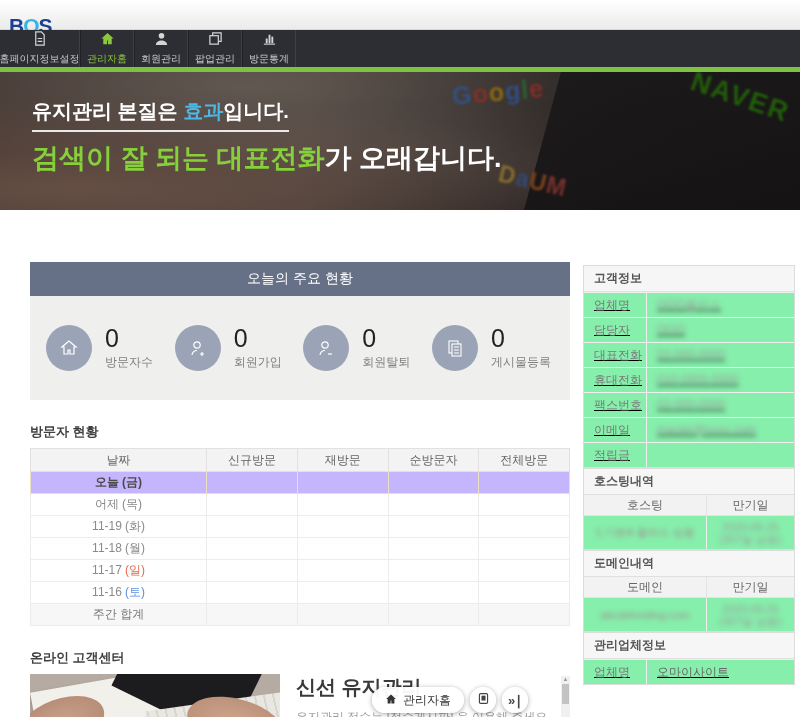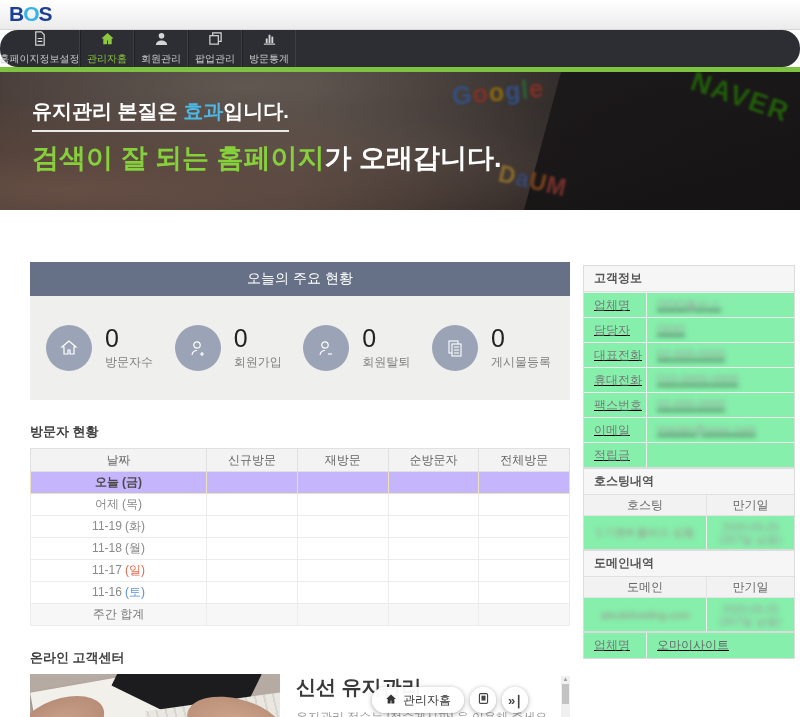--- a/index.html
+++ b/index.html
@@ -4,27 +4,27 @@
 <style>
   * { margin:0; padding:0; box-sizing:border-box; }
   html,body { width:800px; height:717px; }
   body {
     position:relative; overflow:hidden; background:#fff;
     font-family:"Liberation Sans", sans-serif;
   }
   
   .topbar { position:absolute; top:0; left:0; width:800px; height:30px;
     background:linear-gradient(#ffffff,#ebebeb); border-bottom:1px solid #d8d8d8; }
-  .logo { position:absolute; left:9px; top:2px; font-size:21px; font-weight:900;
+  .logo { position:absolute; left:9px; top:14px; font-size:21px; font-weight:900;
     letter-spacing:-1px; cursor:pointer; }
   .logo .c1,.logo .c3 { color:#1c3f94; }
   .logo .c2 { color:#35b4e5; }
   
   .nav { position:absolute; top:30px; left:0; width:800px; height:37px;
-    background:#2c2e34; display:flex;border-radius:18px; }
+    background:#2c2e34; display:flex; }
   .nav-item { width:54px; height:100%; display:flex; flex-direction:column;
     align-items:center; justify-content:center; gap:2px; cursor:pointer;
     border-right:1px solid #3c3f46; border-left:1px solid #1f2126; }
   .nav-item:first-child { width:80px; border-left:none; }
   .nav-item .lbl { font-size:10px; color:#c9c9c9; white-space:nowrap; }
   .nav-item svg { width:15px; height:15px; }
   .nav-item.active .lbl { color:#8dc63f; }
   .greenline { position:absolute; top:67px; left:0; width:800px; height:5px; background:#7ec242; }
   
   .hero { position:absolute; top:72px; left:0; width:800px; height:138px;
@@ -173,21 +173,21 @@
 
 <div class="hero">
   <div class="hero-photo"></div>
   <div class="hero-tablet"></div>
   <div class="hero-logo logo-google"><span class="g0">G</span><span class="g1">o</span><span class="g2">o</span><span class="g3">g</span><span class="g4">l</span><span class="g5">e</span></div>
   <div class="hero-logo logo-naver">NAVER</div>
   <div class="hero-logo logo-daum"><span class="d0">D</span><span class="d1">a</span><span class="d2">U</span><span class="d3">M</span></div>
   <div class="hero-overlay"></div>
   <div class="hero-text">
     <div class="hero-line1"><span>유지관리 본질은 </span><span class="accent">효과</span><span>입니다.</span></div>
-    <div class="hero-line2"><span class="accent">검색이 잘 되는 홈페이지</span><span>가 오래갑니다.</span></div>
+    <div class="hero-line2"><span class="accent">검색이 잘 되는 대표전화</span><span>가 오래갑니다.</span></div>
   </div>
 </div>
 
 <div class="leftcol">
 
   <div class="today-panel">
     <div class="today-head">오늘의 주요 현황</div>
     <div class="today-body">
       <div class="stat">
         <div class="stat-circle">
@@ -403,20 +403,21 @@
           <span class="blurred">abcdehosting.com</span>
         </div>
       <div class="cv">
           <span class="blurred">2020-09-25</span>
           <span class="blurred">(307일 남음)</span>
         </div>
     </div>
   </div>
 
   <div class="panel">
+    <div class="panel-h">관리업체정보</div>
     <div class="info-row">
       <div class="info-label">업체명</div>
       <div class="info-value mgmt-value">오마이사이트</div>
     </div>
   </div>
 </div>
 
 <div class="fab">
   <div class="fab-pill">
     <span><svg width="12" height="12" viewBox="0 0 16 16">

